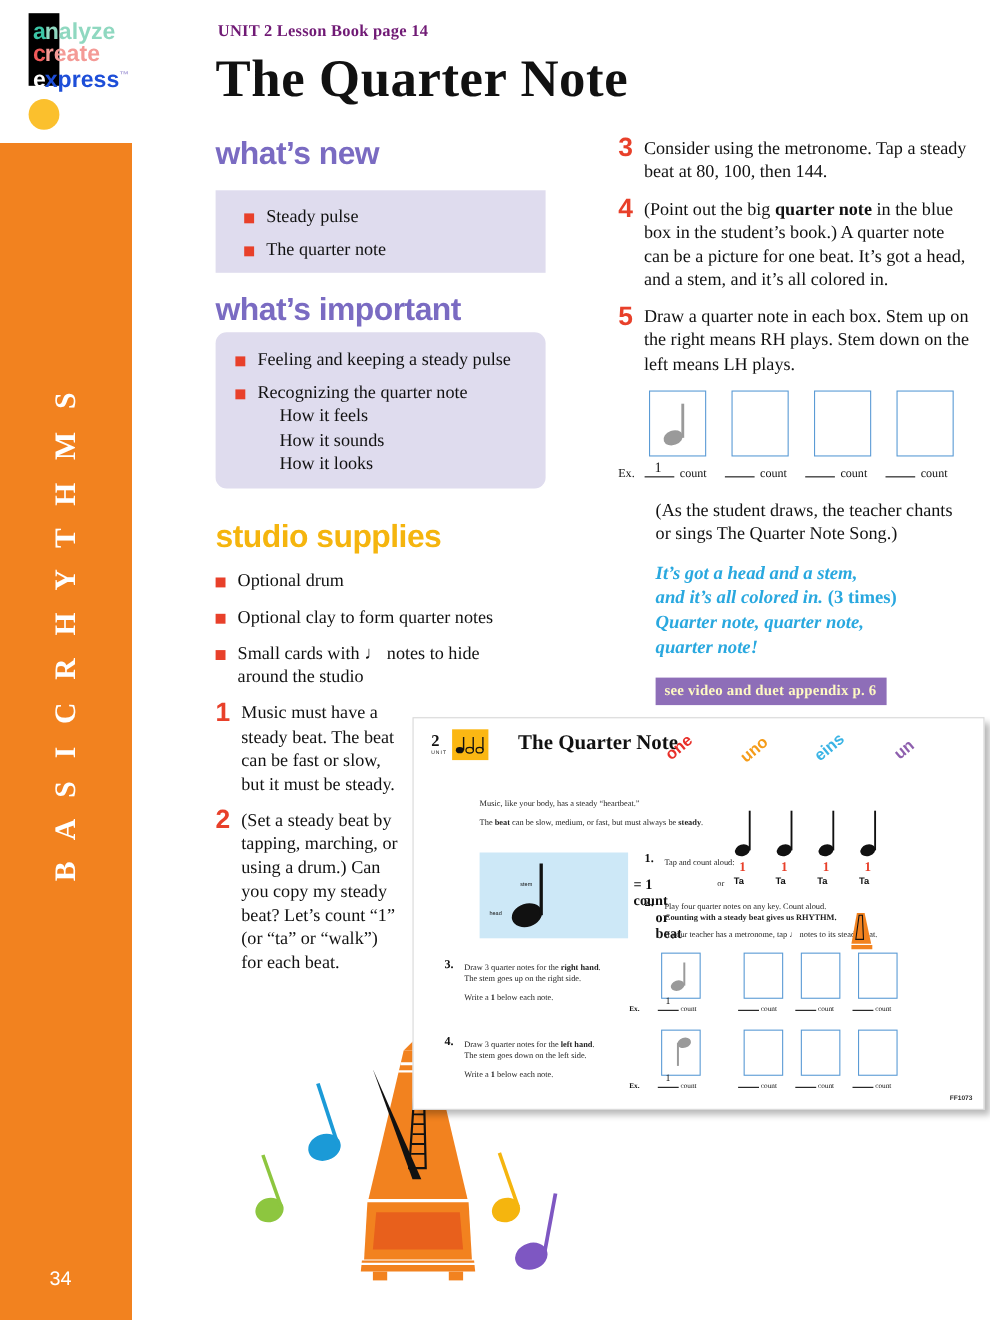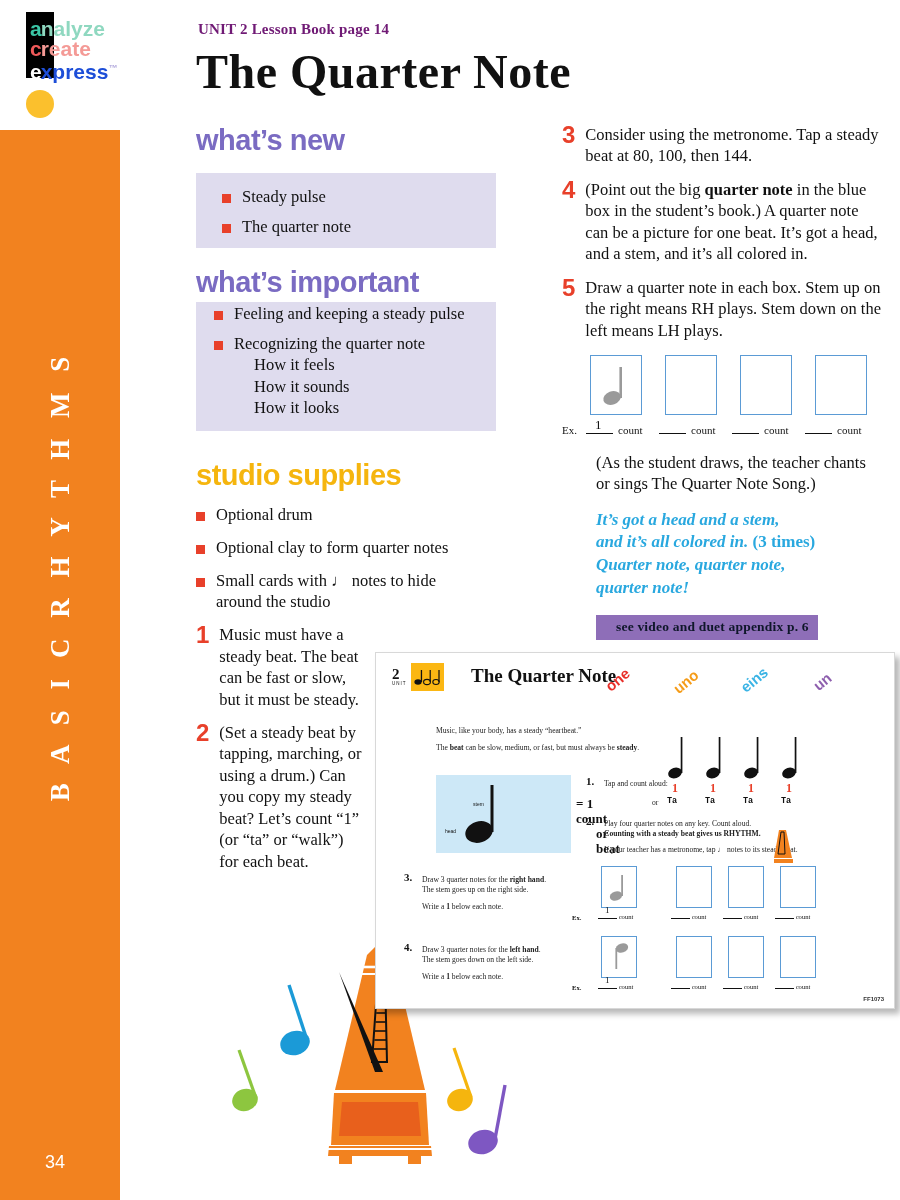--- a/index.html
+++ b/index.html
@@ -95,23 +95,23 @@
   .count-cell{width:73px;display:flex;align-items:baseline;}
   .blank{display:inline-block;width:27px;border-bottom:1px solid #111;margin-right:5px;position:relative;height:13px;}
   .blank .one{position:absolute;left:9px;top:-3px;font-size:13px;}
 
   .lyric{
     font-family:"Liberation Serif", serif;font-style:italic;font-weight:700;
     color:#29A8DF;font-size:17px;line-height:1.33;margin-left:34px;margin-top:14px;
   }
   .lyric .paren{font-style:normal;font-weight:700;}
   .badge{
-    display:inline-block;background:#8E6EB8;color:#0f172a;
+    display:inline-block;background:#8E6EB8;color:#fef9c3;
     font-family:"Liberation Serif", serif;font-weight:700;font-size:13.5px;
-    padding:4px 9px 5px 20px;margin-left:34px;margin-top:16px;letter-spacing:.2px;
+    padding:4px 9px 5px 8px;margin-left:34px;margin-top:16px;letter-spacing:.2px;
   }
 
   
   .thumb{
     position:absolute;left:375px;top:652px;width:518px;height:355px;
     background:#ffffff;border:1px solid #d8d8d8;
     box-shadow:5px 5px 6px rgba(0,0,0,.28);
     overflow:hidden;
   }
   .t-unitbadge{position:absolute;left:16px;top:10px;display:flex;align-items:center;}
@@ -124,21 +124,21 @@
   .t-p b{font-weight:700;}
   .t-bluebox{position:absolute;left:60px;top:122px;width:135px;height:78px;background:#CDE8F7;}
   .t-eq{position:absolute;left:140px;top:22px;font-family:"Liberation Serif", serif;font-weight:700;font-size:13px;color:#111;line-height:1.15;}
   .t-lbl{position:absolute;font-family:"Liberation Sans", sans-serif;font-size:5px;color:#111;}
   .t-num{font-family:"Liberation Serif", serif;font-weight:700;font-size:11px;color:#111;}
   .t-dbox{width:34px;height:40px;border:1.2px solid #5B9BD5;position:absolute;background:#fff;}
   .t-cnt{position:absolute;font-family:"Liberation Serif", serif;font-size:6.6px;color:#111;}
   .t-blank{display:inline-block;width:19px;border-bottom:.8px solid #111;height:7px;}
   .t-code{position:absolute;right:10px;bottom:6px;font-family:"Liberation Sans", sans-serif;font-weight:700;font-size:6px;color:#333;}
   .t-one{font-family:"Liberation Serif", serif;font-weight:700;font-size:12px;color:#E8402A;}
-  .t-ta{font-family:Liberation Mono, monospace;font-weight:700;font-size:8.5px;color:#111;}
+  .t-ta{font-family:Liberation Sans, sans-serif;font-weight:700;font-size:8.5px;color:#111;}
 
   
   .art{position:absolute;left:215px;top:930px;width:340px;height:240px;}
 </style>
 </head>
 <body>
 
 <div class="page">
 
   <div class="spine">
@@ -171,21 +171,21 @@
         <div class="bsq"></div>
         <div class="btxt">Steady pulse</div>
       </div>
       <div class="bullet-row" style="margin-bottom:2px">
         <div class="bsq"></div>
         <div class="btxt">The quarter note</div>
       </div>
     </div>
 
     <div class="h-purple" style="margin-top:18px;">what’s important</div>
-    <div class="panel" style="margin-top:3px;padding:1px 10px 12px 18px;width:272px;">
+    <div class="panel" style="margin-top:3px;padding:14px 10px 12px 18px;width:272px;border-radius:10px;">
       <div class="bullet-row">
         <div class="bsq"></div>
         <div class="btxt">Feeling and keeping a steady pulse</div>
       </div>
       <div class="bullet-row" style="margin-bottom:0">
         <div class="bsq"></div>
         <div>
           <div class="btxt">Recognizing the quarter note</div>
           <div class="sub">How it feels</div>
           <div class="sub">How it sounds</div>

